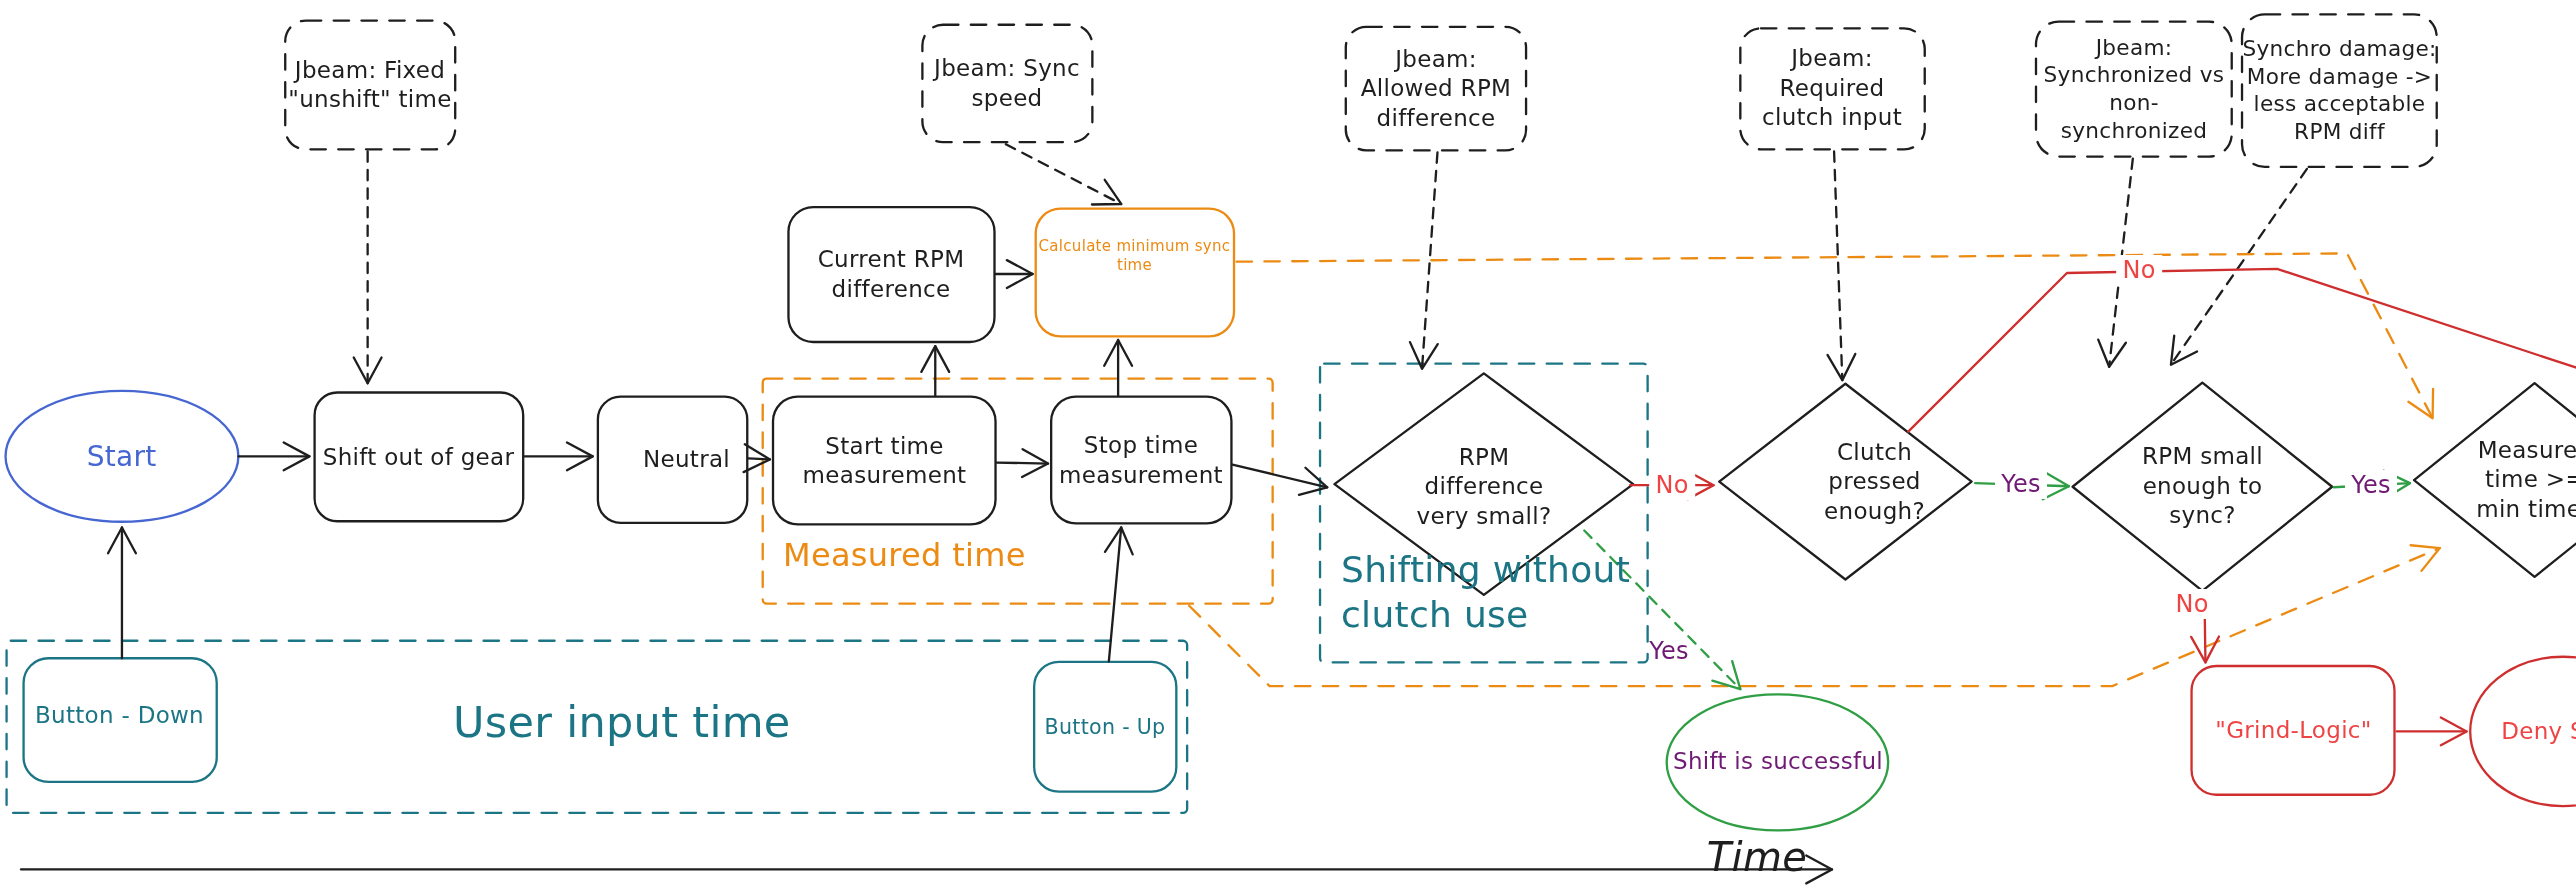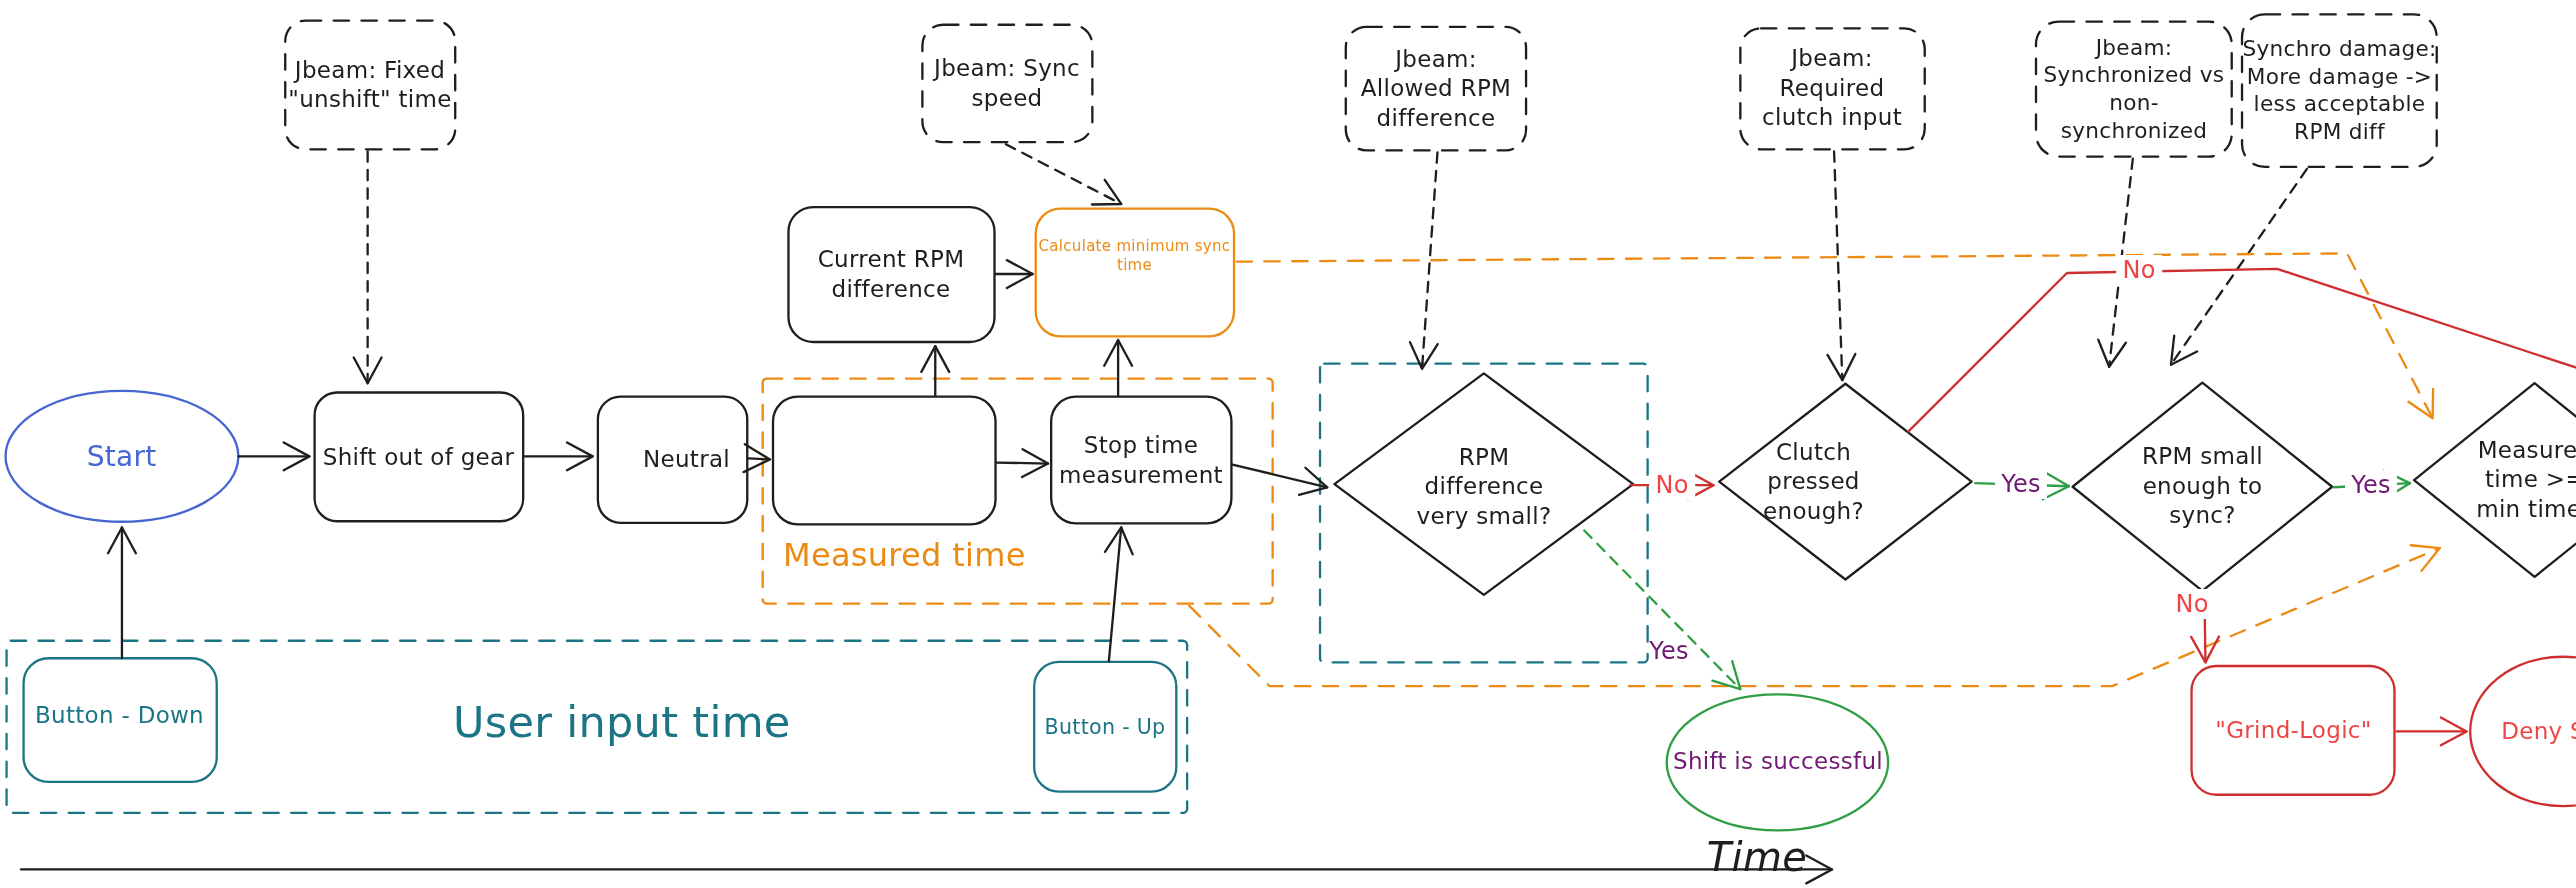--- a/index.html
+++ b/index.html
@@ -119,33 +119,35 @@
 <div class="txt" style="left:1346px;top:27px;width:180px;height:124px;">Jbeam: Allowed RPM difference</div>
 <div class="txt" style="left:1740px;top:28px;width:184px;height:121px;">Jbeam: Required clutch input</div>
 <div class="txt" style="left:2036px;top:21.6px;width:196px;height:135px;font-size:21.6px;">Jbeam: Synchronized vs non-synchronized</div>
 <div class="txt" style="left:2242px;top:14.4px;width:195px;height:152px;font-size:21.6px;">Synchro damage: More damage -&gt; less acceptable RPM diff</div>
 
 <div class="txt c-blue" style="left:5.2px;top:391px;width:233px;height:131px;font-size:28px;">Start</div>
 <div class="txt" style="left:314px;top:393px;width:209px;height:129px;">Shift out of gear</div>
 <div class="txt" style="left:612px;top:397px;width:149px;height:126px;">Neutral</div>
 <div class="txt" style="left:788px;top:207px;width:206px;height:135px;">Current RPM difference</div>
 <div class="txt c-orange" style="left:1030px;top:192px;width:209px;height:128px;font-size:15px;">Calculate minimum sync time</div>
+<div class="txt" style="left:773px;top:397px;width:223px;height:128px;">Start time measurement</div>
 <div class="txt" style="left:1051px;top:397px;width:180px;height:127px;">Stop time measurement</div>
 <div class="txt c-teal" style="left:23px;top:652px;width:193px;height:128px;">Button - Down</div>
 <div class="txt c-teal" style="left:1034px;top:662px;width:142px;height:130px;font-size:20.6px;">Button - Up</div>
 <div class="txt" style="left:1412px;top:420px;width:144px;height:134px;">RPM difference very small?</div>
-<div class="txt" style="left:1744px;top:415px;width:139px;height:134px;text-align:center;">Clutch pressed enough?</div>
+<div class="txt" style="left:1805px;top:415px;width:139px;height:134px;text-align:center;">Clutch pressed enough?</div>
 <div class="txt" style="left:2128px;top:422px;width:149px;height:129px;">RPM small enough to sync?</div>
 <div class="txt" style="left:2463px;top:417px;width:144px;height:126px;">Measured time &gt;= min time?</div>
 <div class="txt c-green" style="left:1667px;top:694px;width:222px;height:136px;">Shift is successful</div>
 <div class="txt c-red" style="left:2192px;top:666px;width:203px;height:129px;">"Grind-Logic"</div>
 <div class="txt c-red" style="left:2470px;top:657px;width:185px;height:149px;">Deny Shift</div>
 
 <div class="rlab c-orange" style="left:783px;top:536px;font-size:32px;">Measured time</div>
 <div class="rlab c-teal" style="left:453px;top:697px;width:371px;font-size:43px;">User input time</div>
+<div class="rlab c-teal" style="left:1341px;top:547px;width:299px;font-size:36px;line-height:1.25;">Shifting without clutch use</div>
 <div class="rlab" style="left:1695px;top:834px;width:124px;font-size:40px;font-style:italic;text-align:center;">Time</div>
 
 <div class="elab c-red" style="left:1672px;top:485px;">No</div>
 <div class="elab c-green" style="left:2021px;top:484px;">Yes</div>
 <div class="elab c-red" style="left:2139px;top:270px;">No</div>
 <div class="elab c-green" style="left:2371px;top:485px;">Yes</div>
 <div class="elab c-red" style="left:2192px;top:604px;">No</div>
 
 <div class="elab c-green" style="left:1669px;top:651px;background:transparent;">Yes</div>
 

